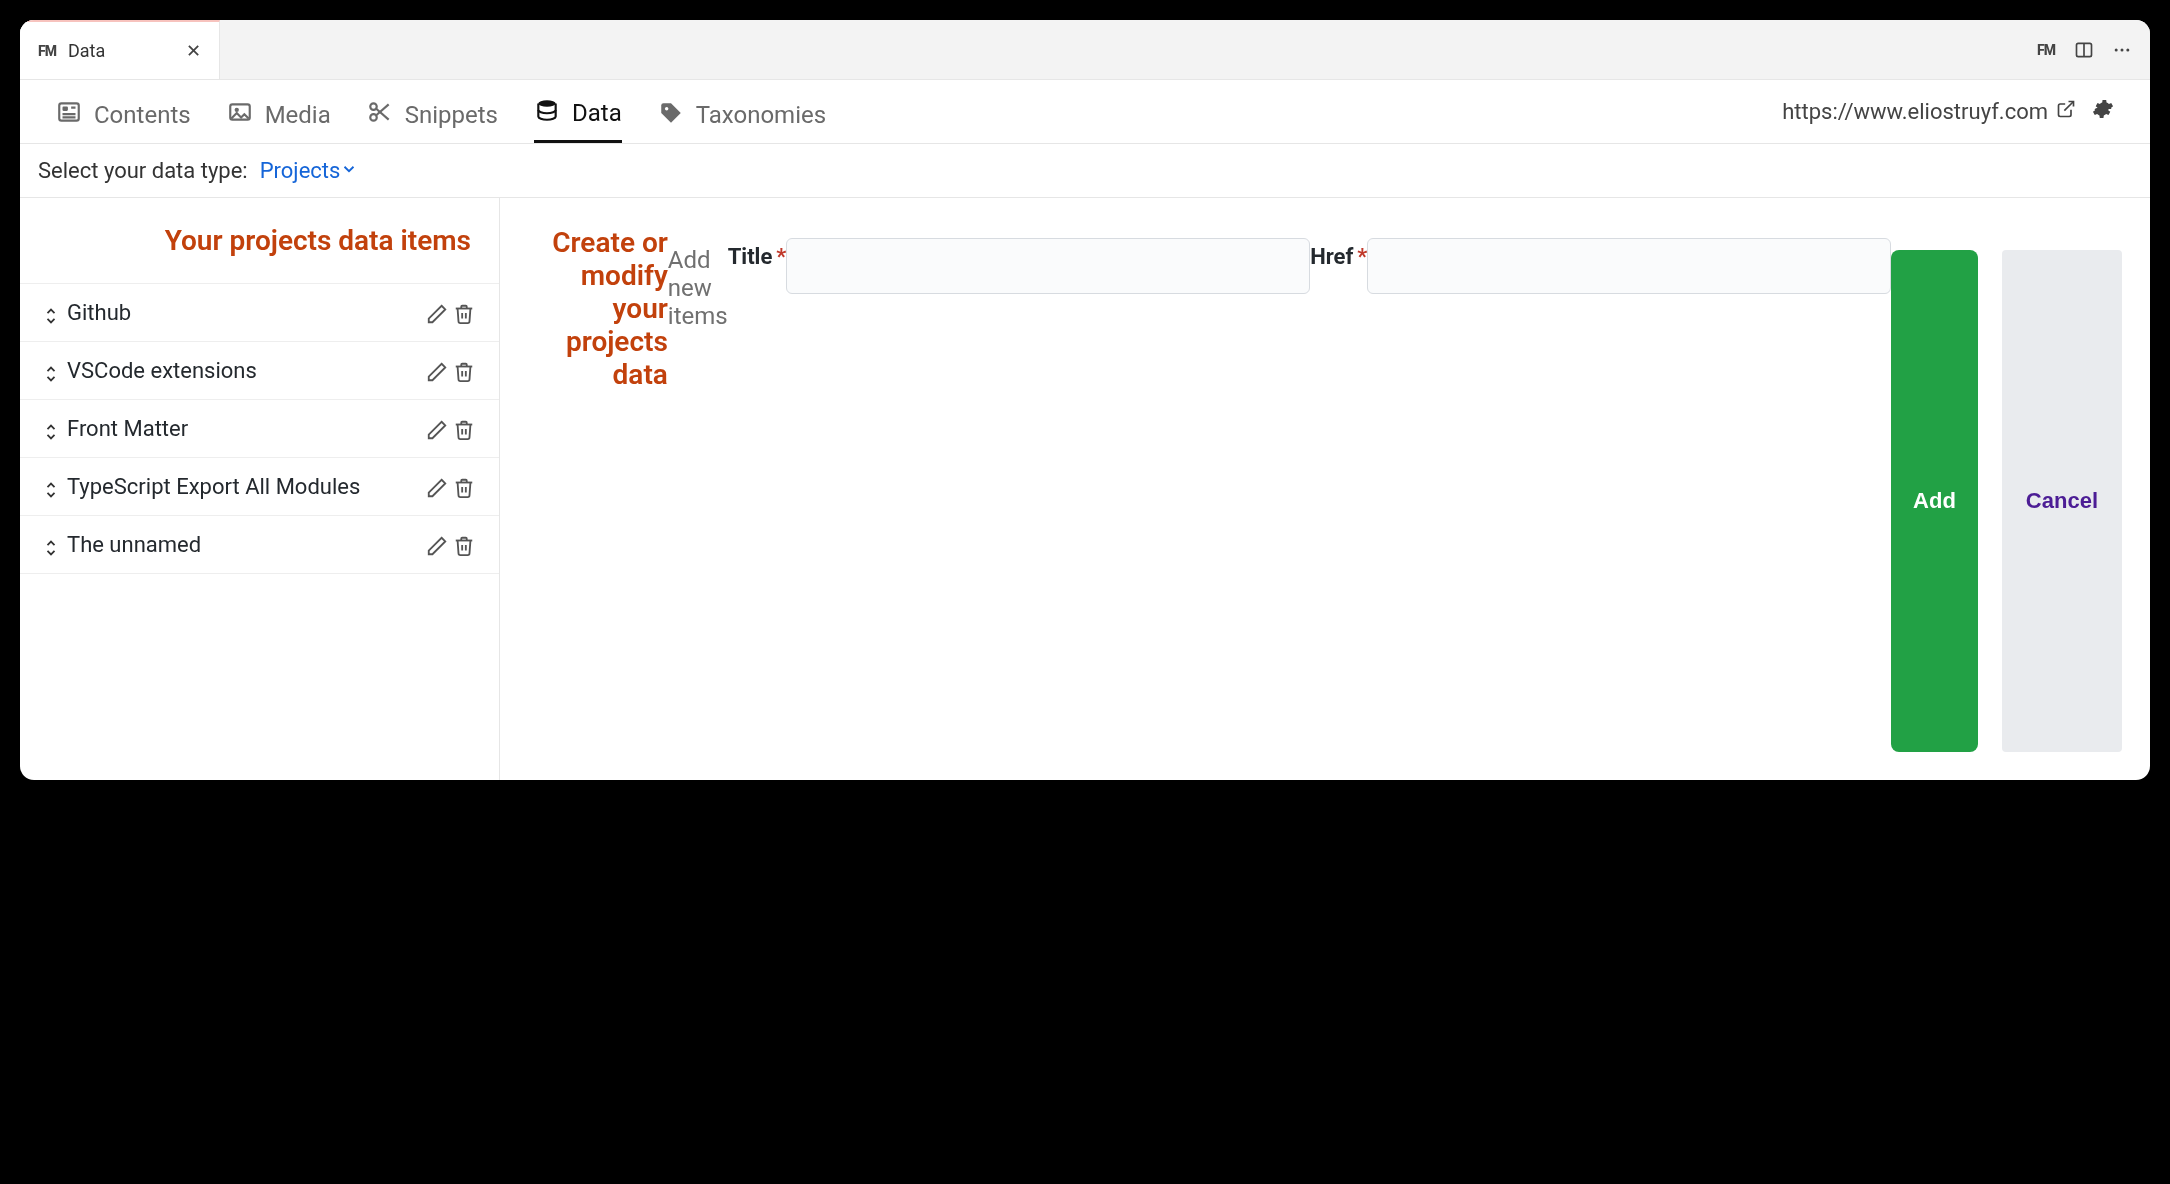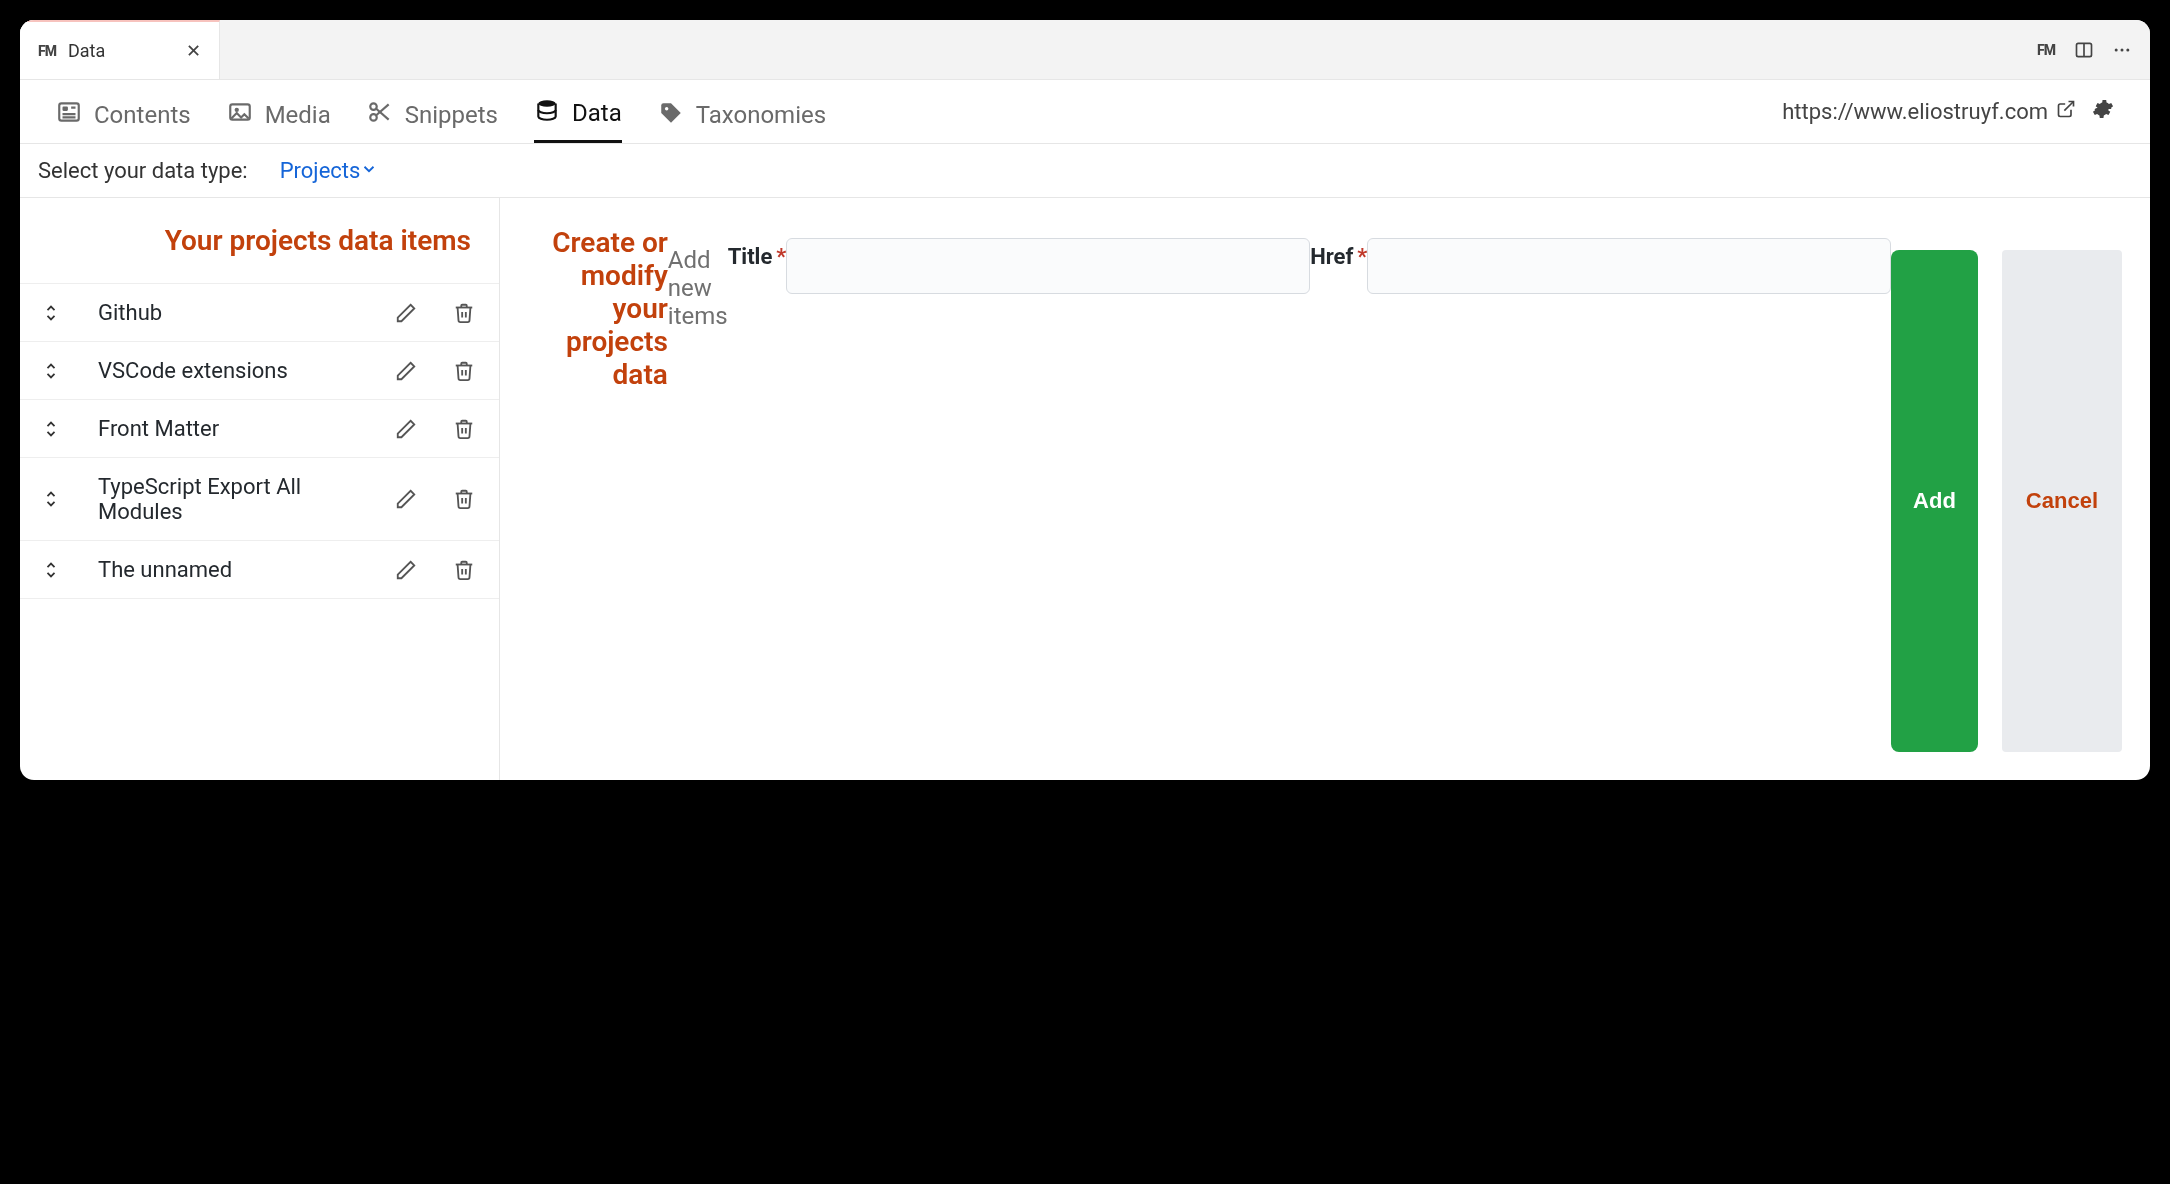--- a/index.html
+++ b/index.html
@@ -90,21 +90,21 @@
   
   .typebar {
     padding: 14px 18px;
     border-bottom: 1px solid #e6e6e6;
     font-size: 22px;
     display: flex;
     gap: 12px;
     align-items: center;
   }
   .typebar .label { color: #333; }
-  .typebar .picker { color: #1565d8; display:flex; align-items:flex-start; gap:0; cursor:pointer;margin-left:20px; }
+  .typebar .picker { color: #1565d8; display:flex; align-items:flex-start; gap:0; cursor:pointer; }
   
   .split {
     display: flex;
     flex: 1 1 auto;
     min-height: 0;
   }
   .left {
     width: 480px;
     border-right: 1px solid #e6e6e6;
     display:flex;
@@ -123,22 +123,22 @@
     text-align: right;
   }
   .left h2 {
     padding: 26px 28px 26px 28px;
   }
   .left .list {
     border-top: 1px solid #eee;
   }
   .row {
     display: flex;
-    align-items: center;
-    gap: 36px;
+    align-items: flex-end;
+    gap: 5px;
     padding: 16px 24px;
     border-bottom: 1px solid #eee;
     font-size: 22px;
   }
   .row .sort { width:18px; color:#333; display:flex; flex-direction:column; line-height:6px; font-size:12px; cursor:grab;}
   .row .name { flex: 1; }
   .row .act { color:#555; cursor:pointer; display:flex; }
   .row .act svg { width:22px; height:22px; }
   .left .add-wrap { padding: 24px 28px; }
   .btn-green {
@@ -174,21 +174,21 @@
   }
   .divider { border-top:1px solid #eee; margin: 46px 0 28px 0; }
   .form-actions {
     margin-top: 24px;
     display:flex;
     justify-content:flex-start;
     gap: 24px;
   }
   .btn-grey {
     background: #e9ebee;
-    color: #c2410c;
+    color: #4c1d95;
     border: none;
     border-radius: 4px;
     font-size: 22px;
     font-weight: 600;
     padding: 12px 24px;
     cursor: pointer;
   }
 </style>
 </head>
 <body>

